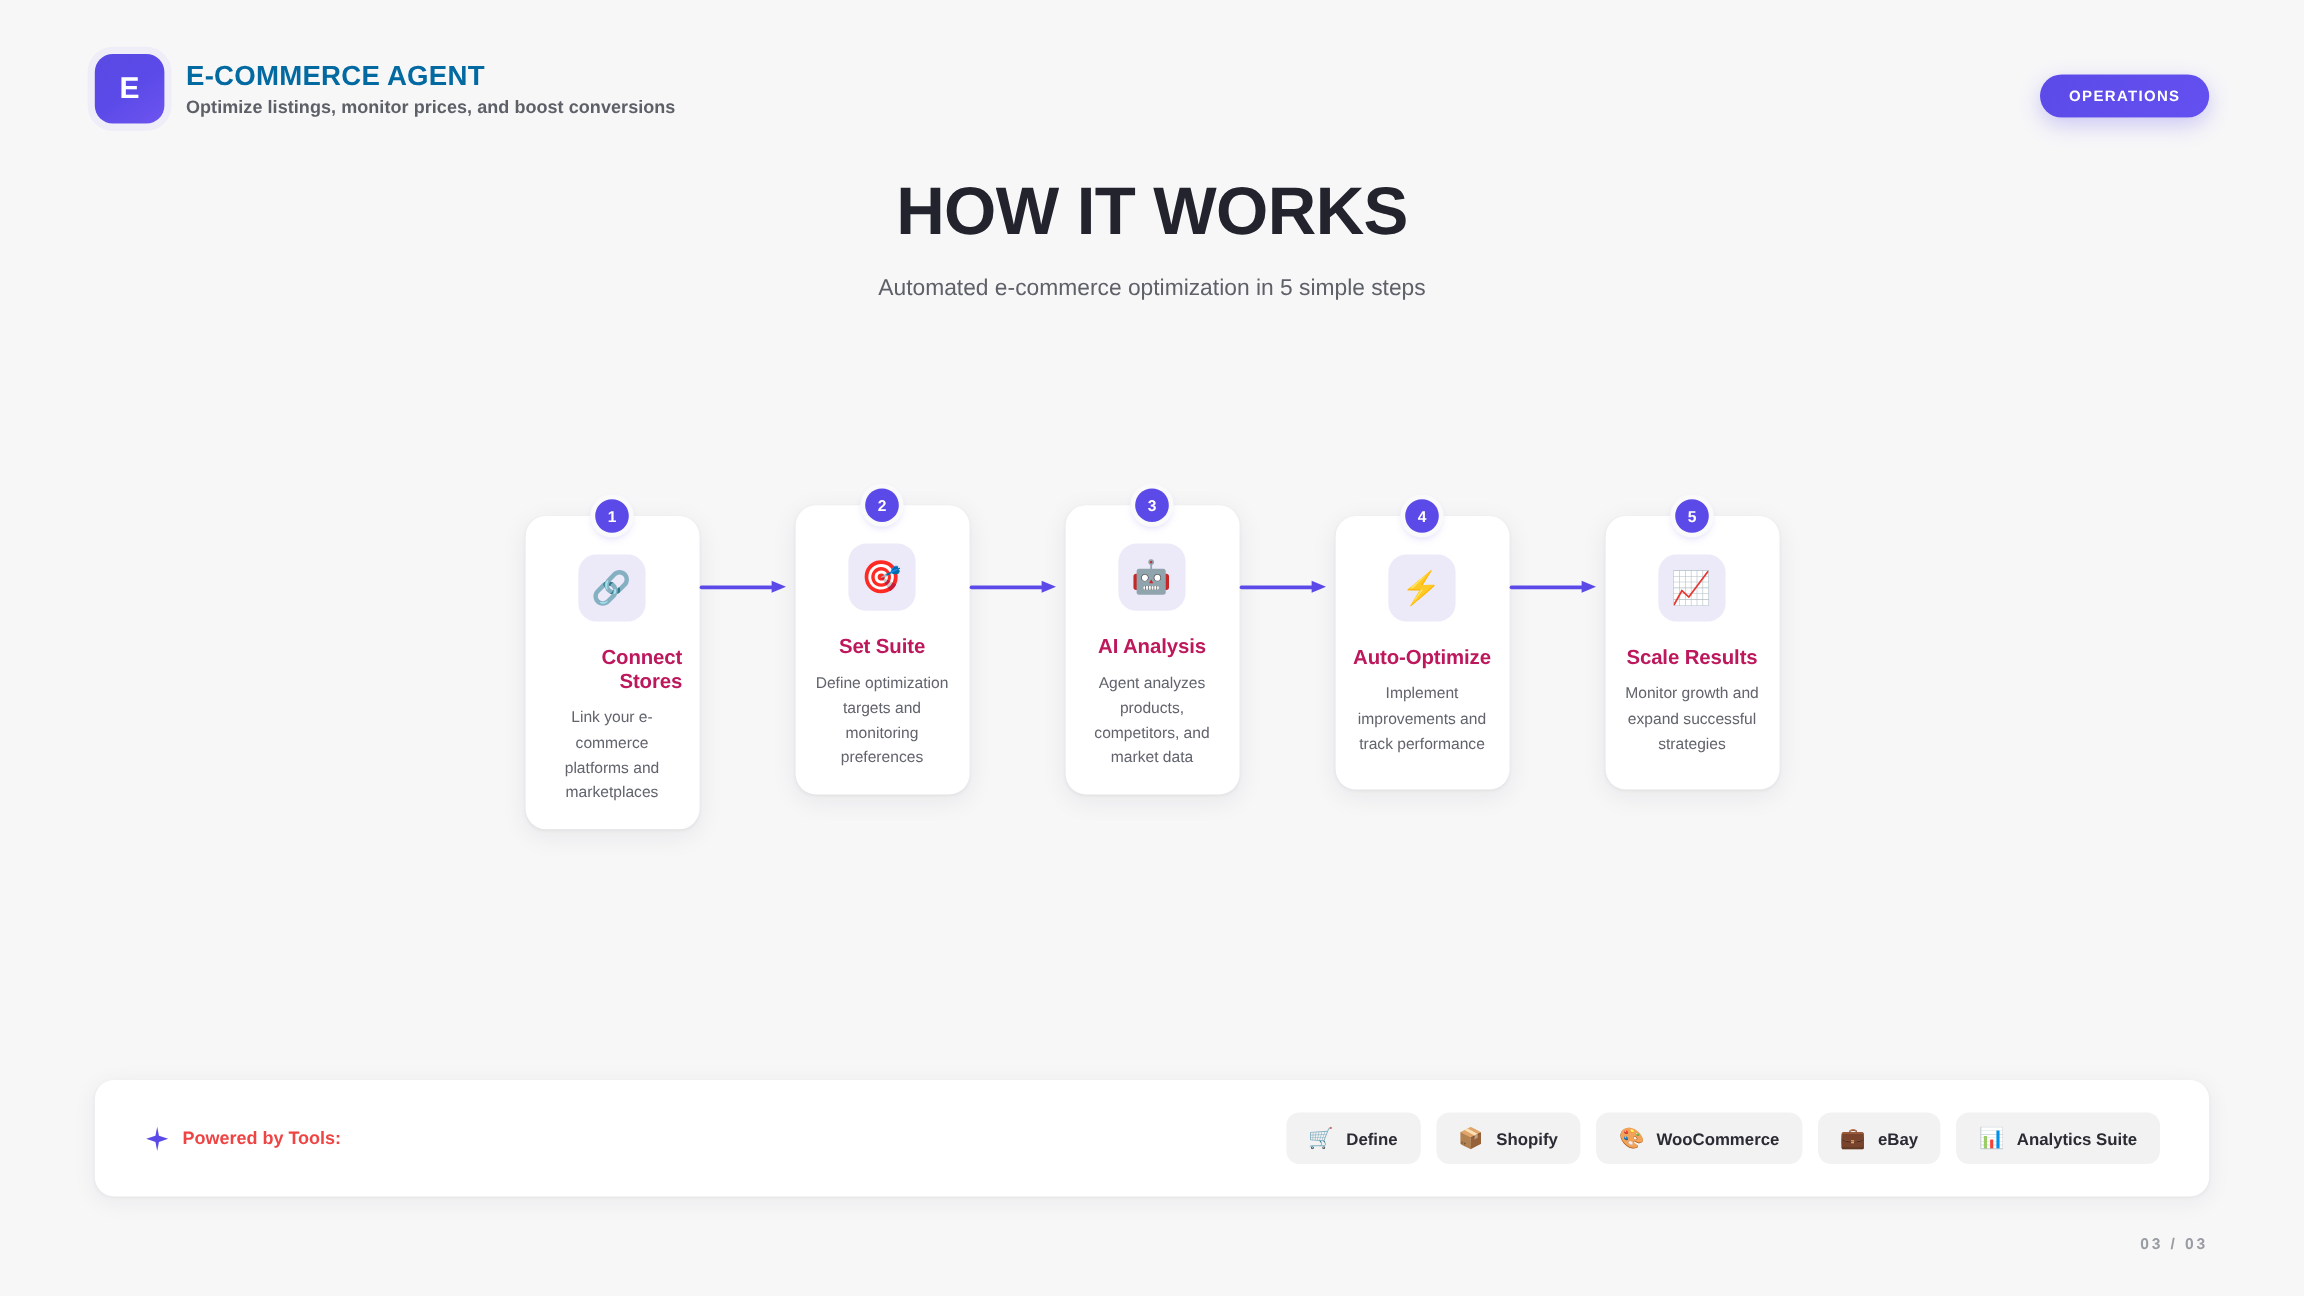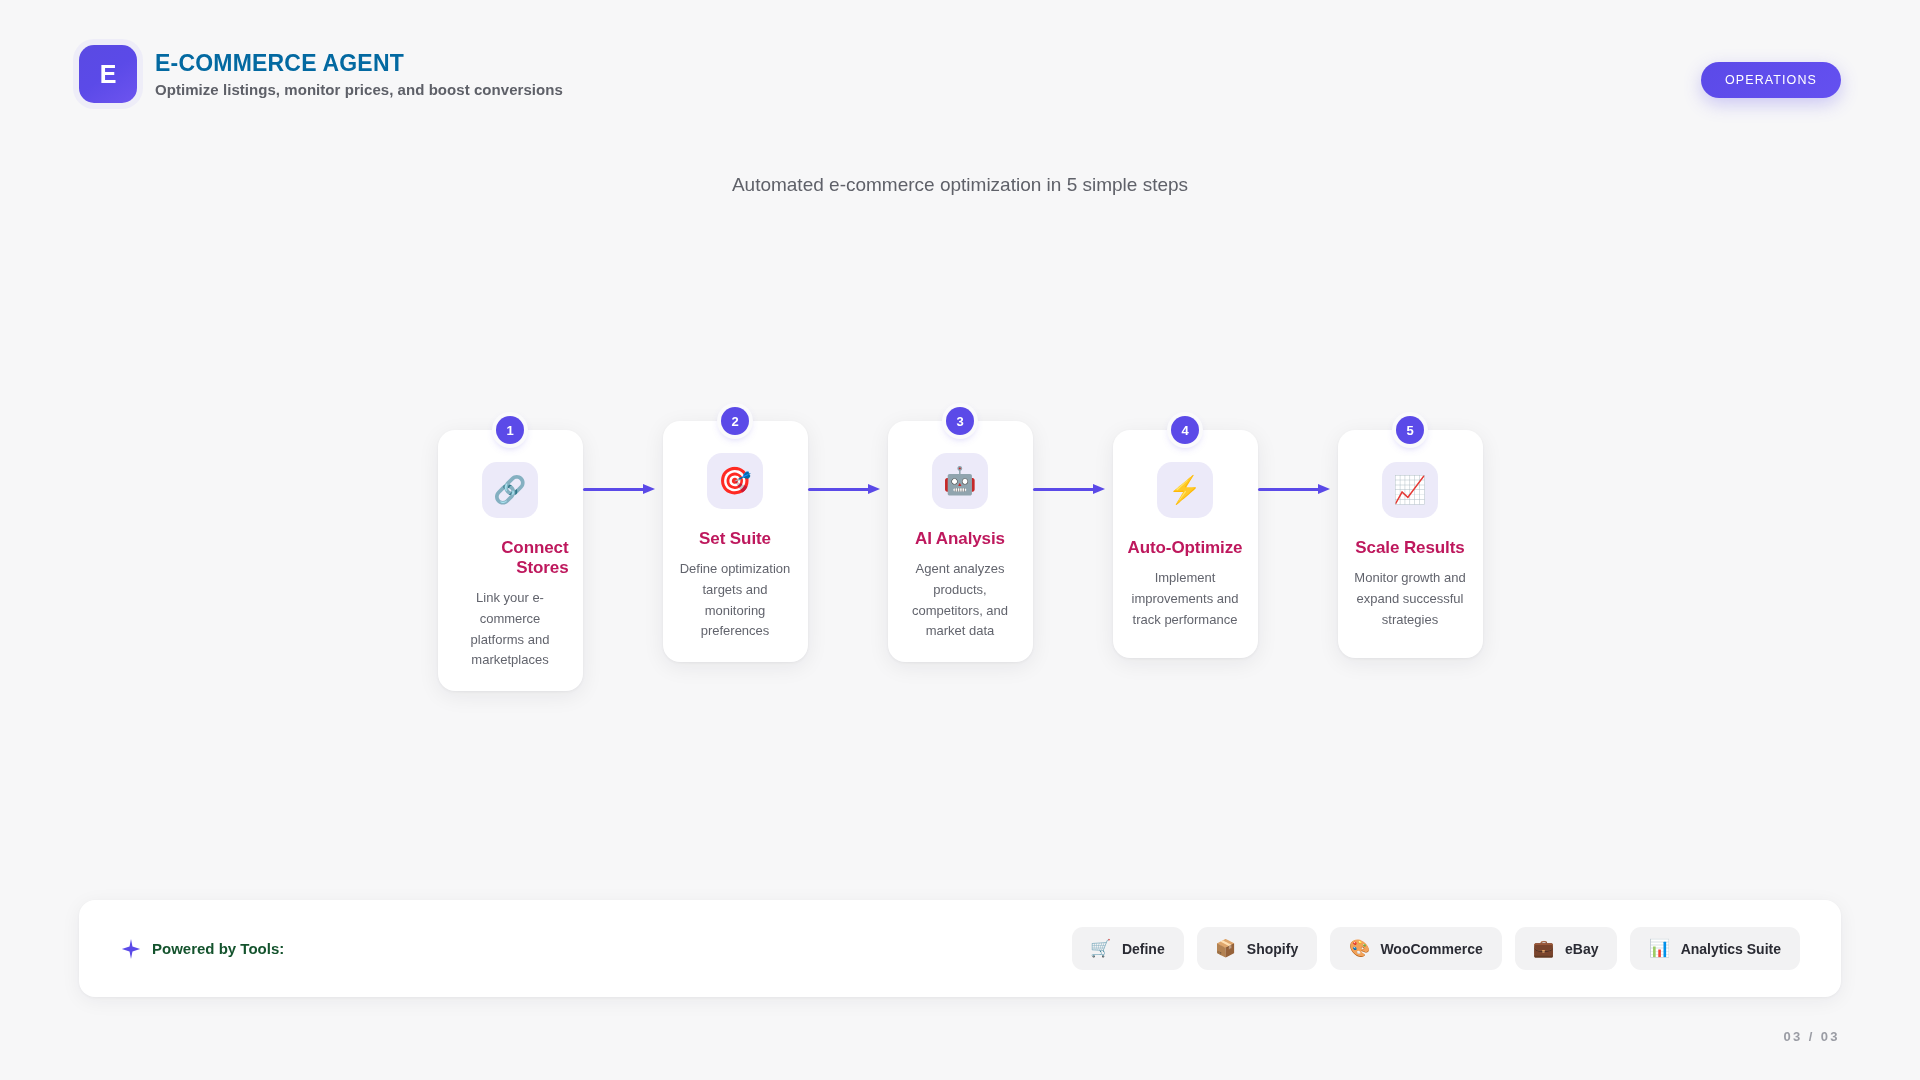--- a/index.html
+++ b/index.html
@@ -21,21 +21,21 @@
     display:flex; align-items:center; justify-content:center;
     color:#fff; font-size:25px; font-weight:bold; line-height:1;
   }
   .htext{ display:flex; flex-direction:column; gap:4px; }
   .htitle{ font-size:23px; font-weight:bold; color:#0369a1; letter-spacing:.2px; }
   .hsub{ font-size:15px; font-weight:bold; color:#5e6068; letter-spacing:.05px; }
 
   .pill{
     position:absolute; right:79px; top:62px;
     background:linear-gradient(135deg,#5b4ae8 0%,#6450f0 100%);
-    color:#fff; font-size:12.5px; font-weight:normal; letter-spacing:1.1px;
+    color:#fff; font-size:12.5px; font-weight:bold; letter-spacing:1.1px;
     padding:11px 24px; border-radius:20px;
     box-shadow:0 6px 18px rgba(91,74,232,.28);
   }
 
   
   .title-wrap{ position:absolute; left:0; right:0; top:148px; text-align:center; }
   .big-title{
     font-size:56px; font-weight:bold; color:#22232d;
     letter-spacing:-0.5px; line-height:1;
   }
@@ -91,21 +91,21 @@
 
   
   .tools{
     position:absolute; left:79px; top:900px; width:1762px; height:97px;
     background:#fff; border-radius:16px;
     box-shadow:0 4px 20px rgba(26,28,48,.06), 0 1px 3px rgba(26,28,48,.04);
     display:flex; align-items:center; padding:0 41px;
   }
   .tools-label{ display:flex; align-items:center; gap:10px; }
   .spark{ width:22px; height:22px; display:block; }
-  .tools-label span{ font-size:15px; font-weight:bold; color:#14532d; }
+  .tools-label span{ font-size:15px; font-weight:bold; color:#ef4444; }
   .chips{ margin-left:auto; display:flex; align-items:center; gap:13px; }
   .chip{
     display:flex; align-items:center; gap:10px;
     background:#f2f2f3; border-radius:11px;
     padding:13px 19px;
     font-size:14px; font-weight:bold; color:#2a2b33;
   }
   .chip .emoji{ font-size:17px; line-height:1; }
 
   .counter{
@@ -121,20 +121,21 @@
   <div class="header">
     <div class="logo">E</div>
     <div class="htext">
       <div class="htitle">E-COMMERCE AGENT</div>
       <div class="hsub">Optimize listings, monitor prices, and boost conversions</div>
     </div>
   </div>
   <div class="pill">OPERATIONS</div>
 
   <div class="title-wrap">
+    <div class="big-title">HOW IT WORKS</div>
     <div class="subtitle">Automated e-commerce optimization in 5 simple steps</div>
   </div>
 
   <div class="steps" id="steps">
       <div class="step">
         <div class="card">
           <div class="badge">1</div>
           <div class="icon-box">
             <span>🔗</span>
           </div>

